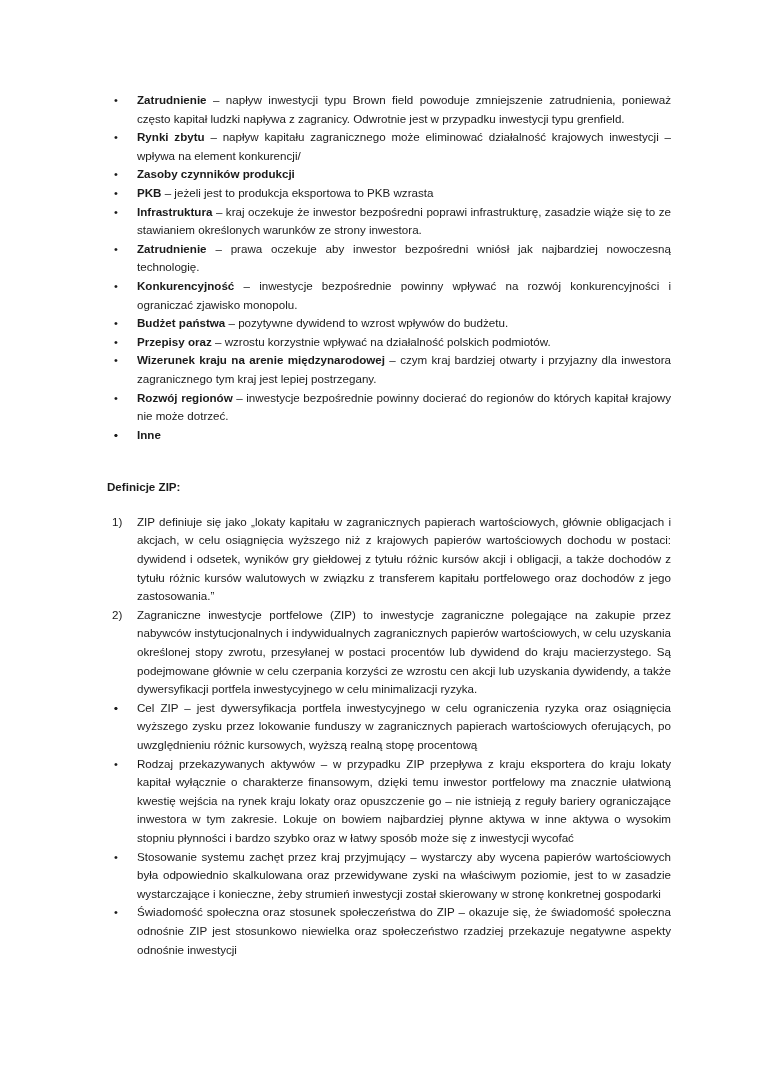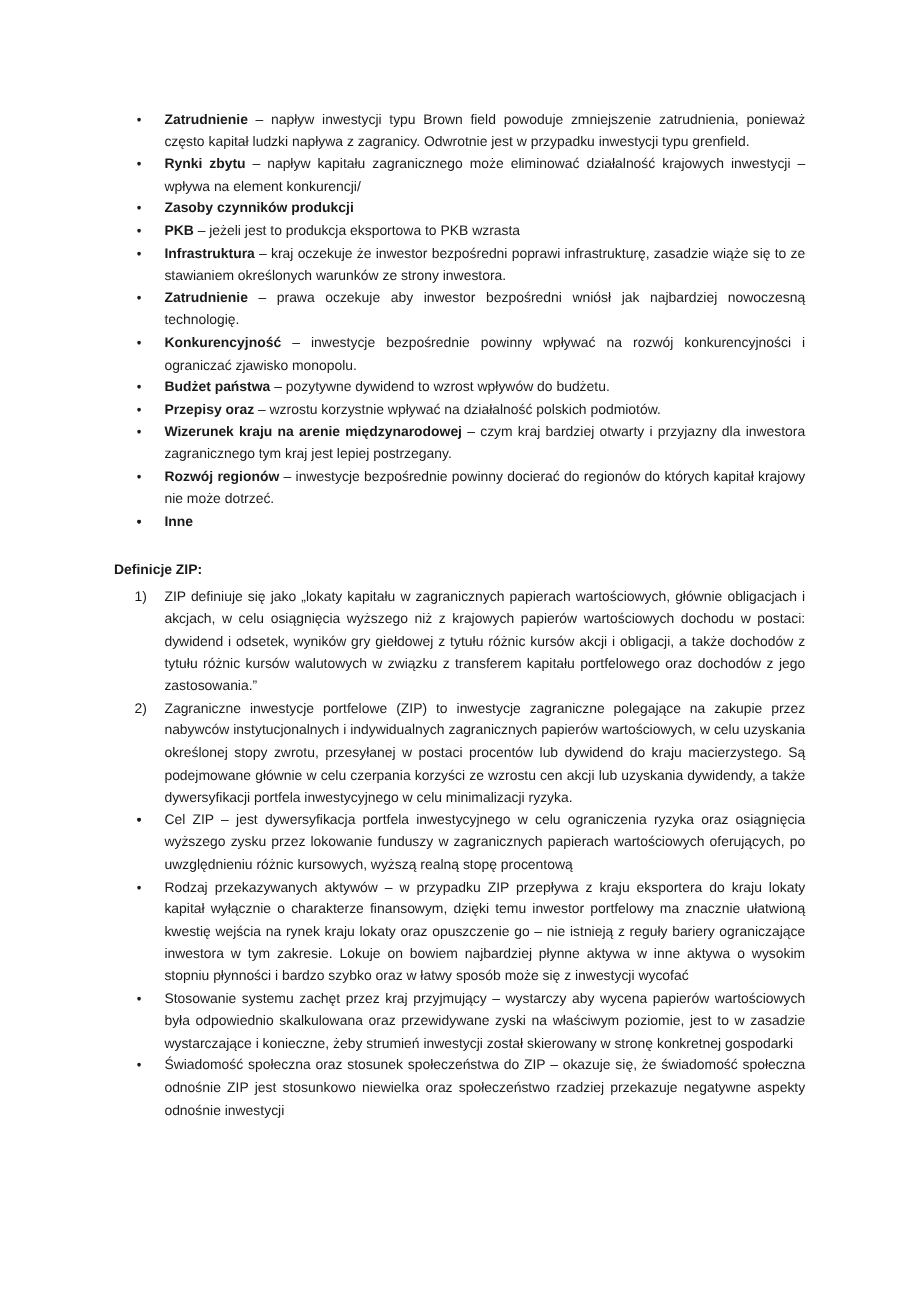--- a/index.html
+++ b/index.html
@@ -6,21 +6,21 @@
   body { width: 760px; height: 1075px; position: relative; overflow: hidden;
          font-family: "Liberation Sans", sans-serif; color: #1a1a1a; }
   .page { position: absolute; left: 91px; top: 91px; width: 580px; font-size: 11.6px; line-height: 18.6px; }
   ul.bul { list-style: none; margin: 0; padding: 0; }
   ul.bul li { position: relative; padding-left: 46px; text-align: justify; }
   ul.bul li .dot { position: absolute; left: 23px; top: 0; font-size: 11px; }
   ol.num { list-style: none; margin: 0; padding: 0; }
   ol.num li { position: relative; padding-left: 46px; text-align: justify; }
   ol.num li .n { position: absolute; left: 21px; top: 0; }
   .b { font-weight: bold; margin-top: 48px; }
-  .heading { font-weight: bold; margin: 4px; }
+  .heading { font-weight: bold; margin: 16px; }
   .gap { height: 18px; }
 </style>
 </head>
 <body>
 
 <div class="page">
   <ul class="bul">
     <li><span class="dot">•</span><span class="b">Zatrudnienie</span><span> – napływ inwestycji typu Brown field powoduje zmniejszenie zatrudnienia, ponieważ często kapitał ludzki napływa z zagranicy. Odwrotnie jest w przypadku inwestycji typu grenfield.</span></li>
     <li><span class="dot">•</span><span class="b">Rynki zbytu</span><span> – napływ kapitału zagranicznego może eliminować działalność krajowych inwestycji – wpływa na element konkurencji/</span></li>
     <li><span class="dot">•</span><span class="b">Zasoby czynników produkcji</span><span></span></li>

